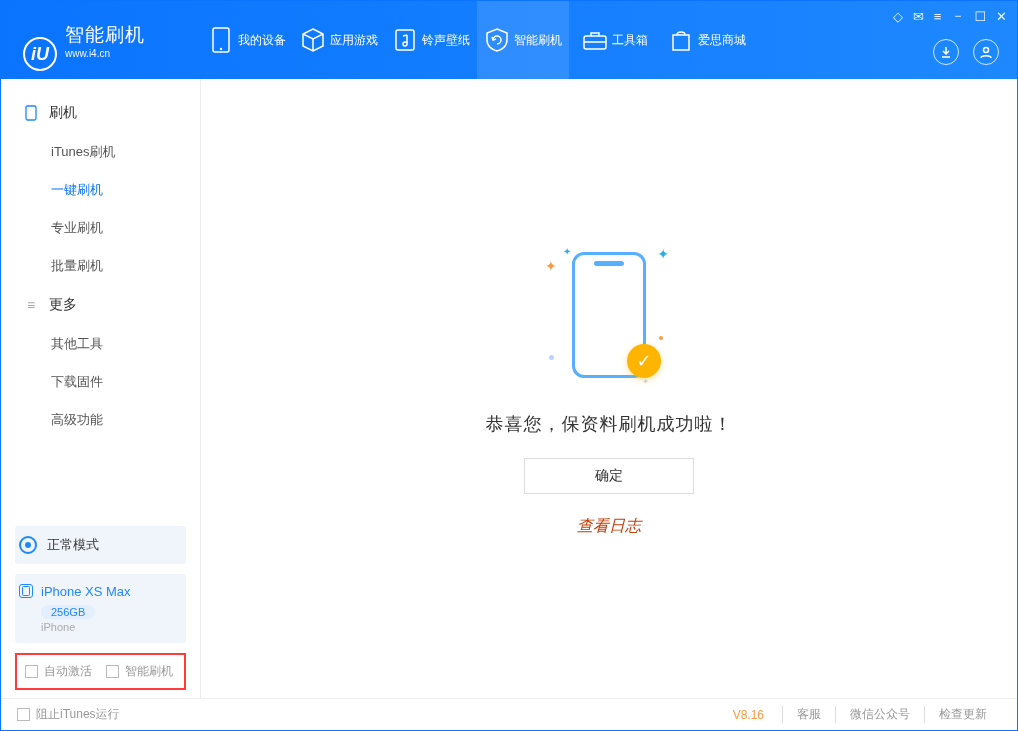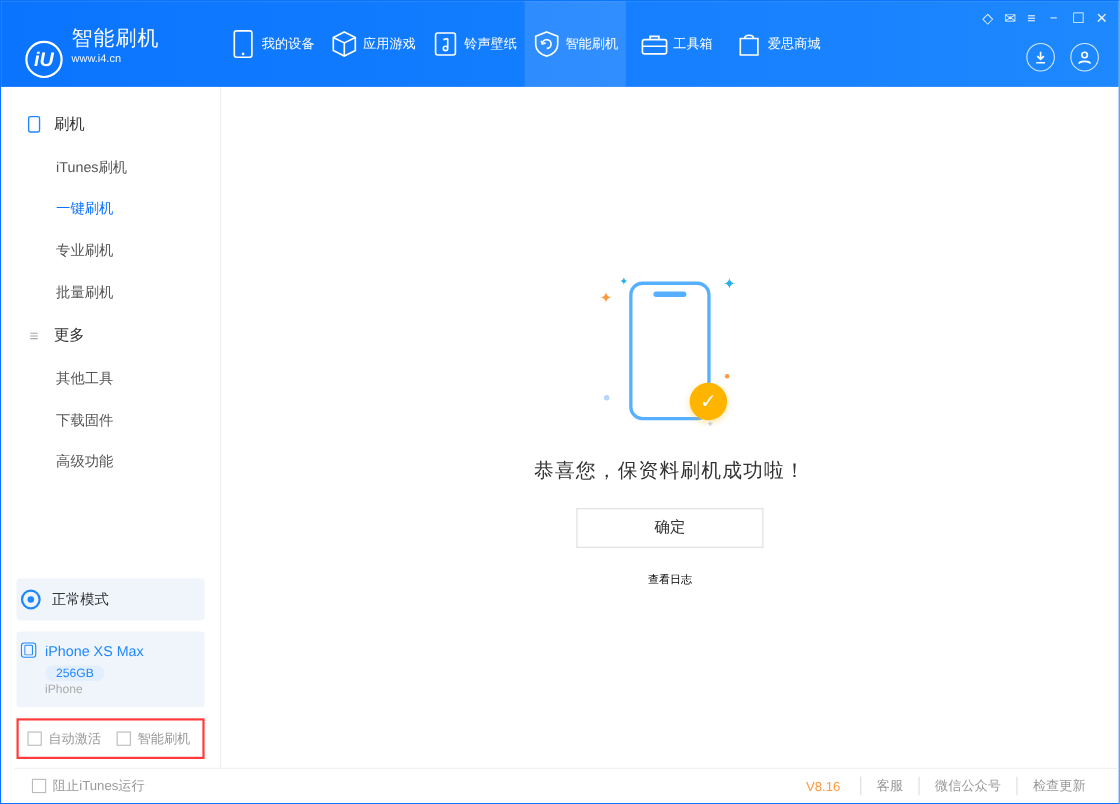--- a/index.html
+++ b/index.html
@@ -50,24 +50,24 @@
 .check-badge { position: absolute; right: 38px; bottom: 12px; width: 34px; height: 34px; background: #ffb400; border-radius: 50%; display:flex; align-items:center; justify-content:center; color:#fff; font-size:18px; box-shadow: 0 2px 6px rgba(255,180,0,.4); }
 .spark { position:absolute; font-size: 14px; }
 .s1 { color:#ff9a3c; left: 26px; top: 18px; }
 .s2 { color:#27b0e8; right: 30px; top: 6px; }
 .s3 { color:#27b0e8; font-size:10px; left: 44px; top: 6px; }
 .s4 { color:#b8d4ff; font-size:8px; right: 50px; bottom: 4px; }
 .d1 { width:4px; height:4px; background:#ff9a3c; border-radius:50%; position:absolute; right:36px; bottom:50px; }
 .d2 { width:5px; height:5px; background:#b8d4ff; border-radius:50%; position:absolute; left:30px; bottom:30px; }
 .success-msg { font-size: 18px; color: #333; letter-spacing: 1px; font-family: Liberation Mono, monospace; }
 .ok-btn { border: 1px solid #ddd; background:#fff; padding: 8px 70px; font-size: 14px; color:#333; cursor:pointer; }
-.log-link { color:#000000; font-size: 10px; cursor:pointer; }
-
-
-.footer { height: 32px; border-top: 1px solid #eee; display: flex; align-items: center; padding: 0 16px; font-size: 12px; color: #999; margin-left: 12px; }
+.log-link { color:#c2410c; font-size: 16px; cursor:pointer;font-style:italic; }
+
+
+.footer { height: 32px; border-top: 1px solid #eee; display: flex; align-items: center; padding: 0 16px; font-size: 12px; color: #999; }
 .footer .cb { color:#999; }
 .f-spacer { flex:1; }
 .f-ver { color:#ff9a3c; margin-right: 18px; }
 .f-link { color:#999; cursor:pointer; padding: 0 14px; border-left: 1px solid #ddd; }
 .f-link:first-of-type { border-left: 1px solid #ddd; }
 
 svg { display:block; }
 </style>
 </head>
 <body>

